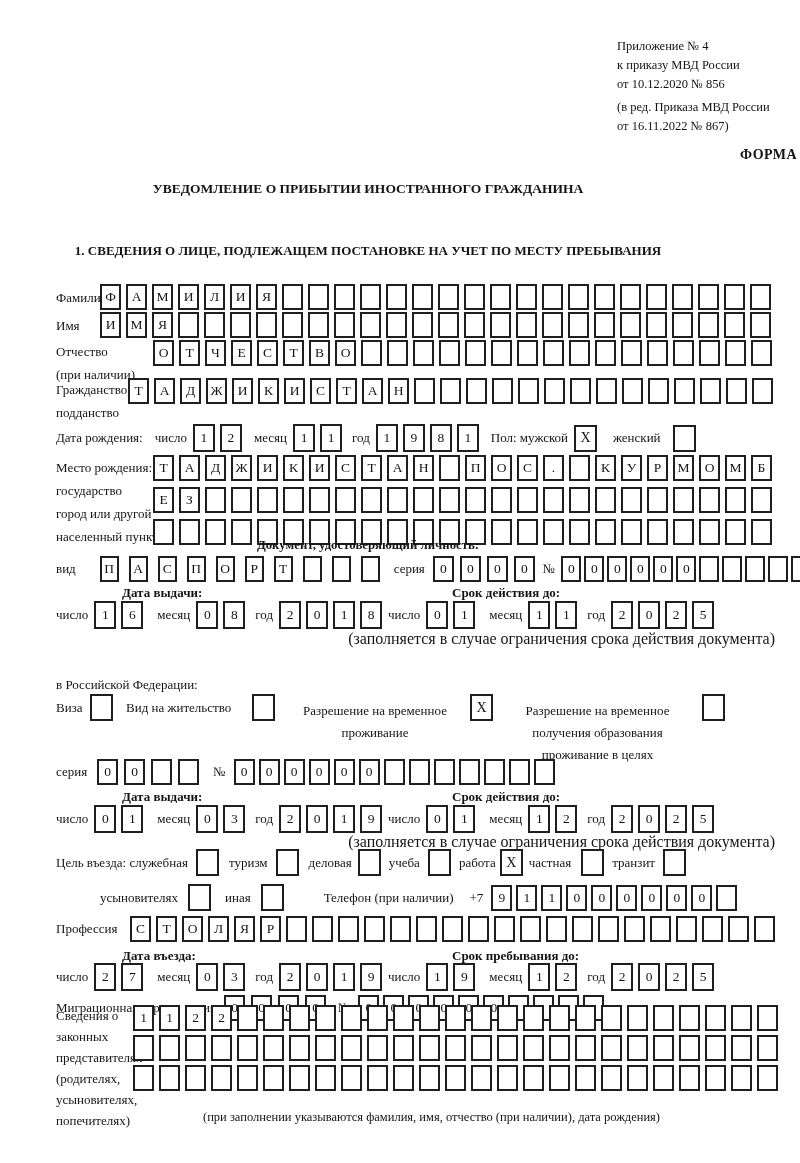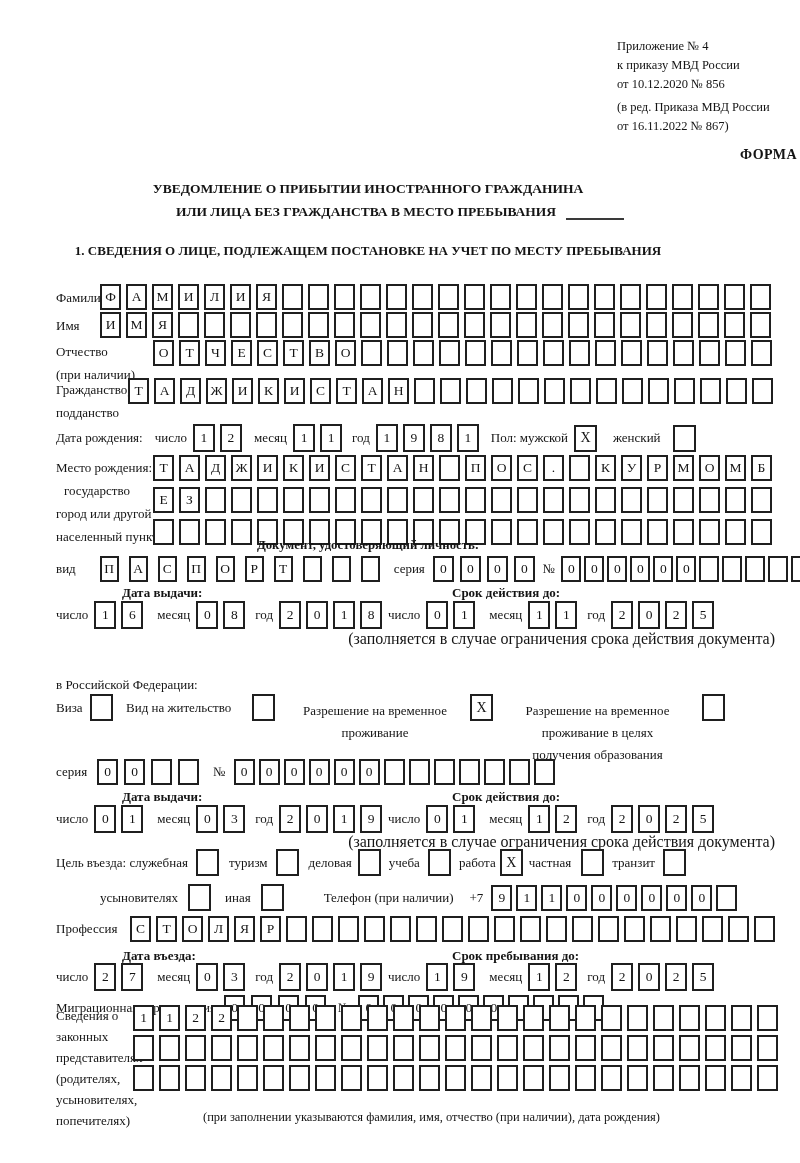--- a/index.html
+++ b/index.html
@@ -35,24 +35,20 @@
   <div class="abs fs125" style="left:617px;top:37px;line-height:19px;">
     <div>Приложение № 4</div>
     <div>к приказу МВД России</div>
     <div>от 10.12.2020 № 856</div>
     <div style="margin-top:4px;">(в ред. Приказа МВД России</div>
     <div>от 16.11.2022 № 867)</div>
   </div>
   <div class="abs b" style="left:740px;top:147px;font-size:14px;letter-spacing:0.5px;">ФОРМА</div>
 
   <div class="abs b center" style="top:181px;font-size:13.5px;">УВЕДОМЛЕНИЕ О ПРИБЫТИИ ИНОСТРАННОГО ГРАЖДАНИНА</div>
-  <div class="abs" style="left:0;top:203px;width:800px;display:flex;justify-content:center;align-items:flex-end;">
-    <span class="b" style="font-size:13.5px;">ИЛИ ЛИЦА БЕЗ ГРАЖДАНСТВА В МЕСТО ПРЕБЫВАНИЯ</span>
-    <span class="u"></span>
-  </div>
 
   <div class="abs b center" style="top:243px;font-size:13px;">1. СВЕДЕНИЯ О ЛИЦЕ, ПОДЛЕЖАЩЕМ ПОСТАНОВКЕ НА УЧЕТ ПО МЕСТУ ПРЕБЫВАНИЯ</div>
 
   <span class="abs" style="left:56px;top:290px;">Фамилия</span>
   <div class="strip" style="left:100px;top:284px;">
       <div class="cbox">Ф</div>
       <div class="cbox">А</div>
       <div class="cbox">М</div>
       <div class="cbox">И</div>
       <div class="cbox">Л</div>
@@ -187,21 +183,21 @@
         <div class="cbox">8</div>
         <div class="cbox">1</div>
       </div>
     <span class="ml12">Пол: мужской</span>
     <div class="chk ml6">X</div>
     <span class="ml16">женский</span>
     <div class="chk ml12"></div>
   </div>
 
   <span class="abs" style="left:56px;top:460px;">Место рождения:</span>
-  <span class="abs" style="left:56px;top:483px;margin-left:8px;">государство</span>
+  <span class="abs" style="left:56px;top:483px;">государство</span>
   <span class="abs" style="left:56px;top:506px;">город или другой</span>
   <span class="abs" style="left:56px;top:529px;">населенный пункт</span>
   <div class="strip" style="left:153px;top:455px;">
       <div class="cbox">Т</div>
       <div class="cbox">А</div>
       <div class="cbox">Д</div>
       <div class="cbox">Ж</div>
       <div class="cbox">И</div>
       <div class="cbox">К</div>
       <div class="cbox">И</div>
@@ -364,22 +360,22 @@
   <div class="chk abs" style="left:90px;top:694px;"></div>
   <span class="abs" style="left:126px;top:700px;">Вид на жительство</span>
   <div class="chk abs" style="left:252px;top:694px;"></div>
   <div class="cklabel" style="left:290px;top:700px;width:170px;">
     <div>Разрешение на временное</div>
     <div>проживание</div>
   </div>
   <div class="chk abs" style="left:470px;top:694px;">X</div>
   <div class="cklabel" style="left:505px;top:700px;width:185px;">
     <div>Разрешение на временное</div>
+    <div>получения образования</div>
     <div>проживание в целях</div>
-    <div>получения образования</div>
   </div>
   <div class="chk abs" style="left:702px;top:694px;"></div>
 
   <div class="frow" style="left:56px;top:759px;">
     <span>серия</span>
     <div class="istrip g6 ml10">
         <div class="cbox">0</div>
         <div class="cbox">0</div>
         <div class="cbox"></div>
         <div class="cbox"></div>

